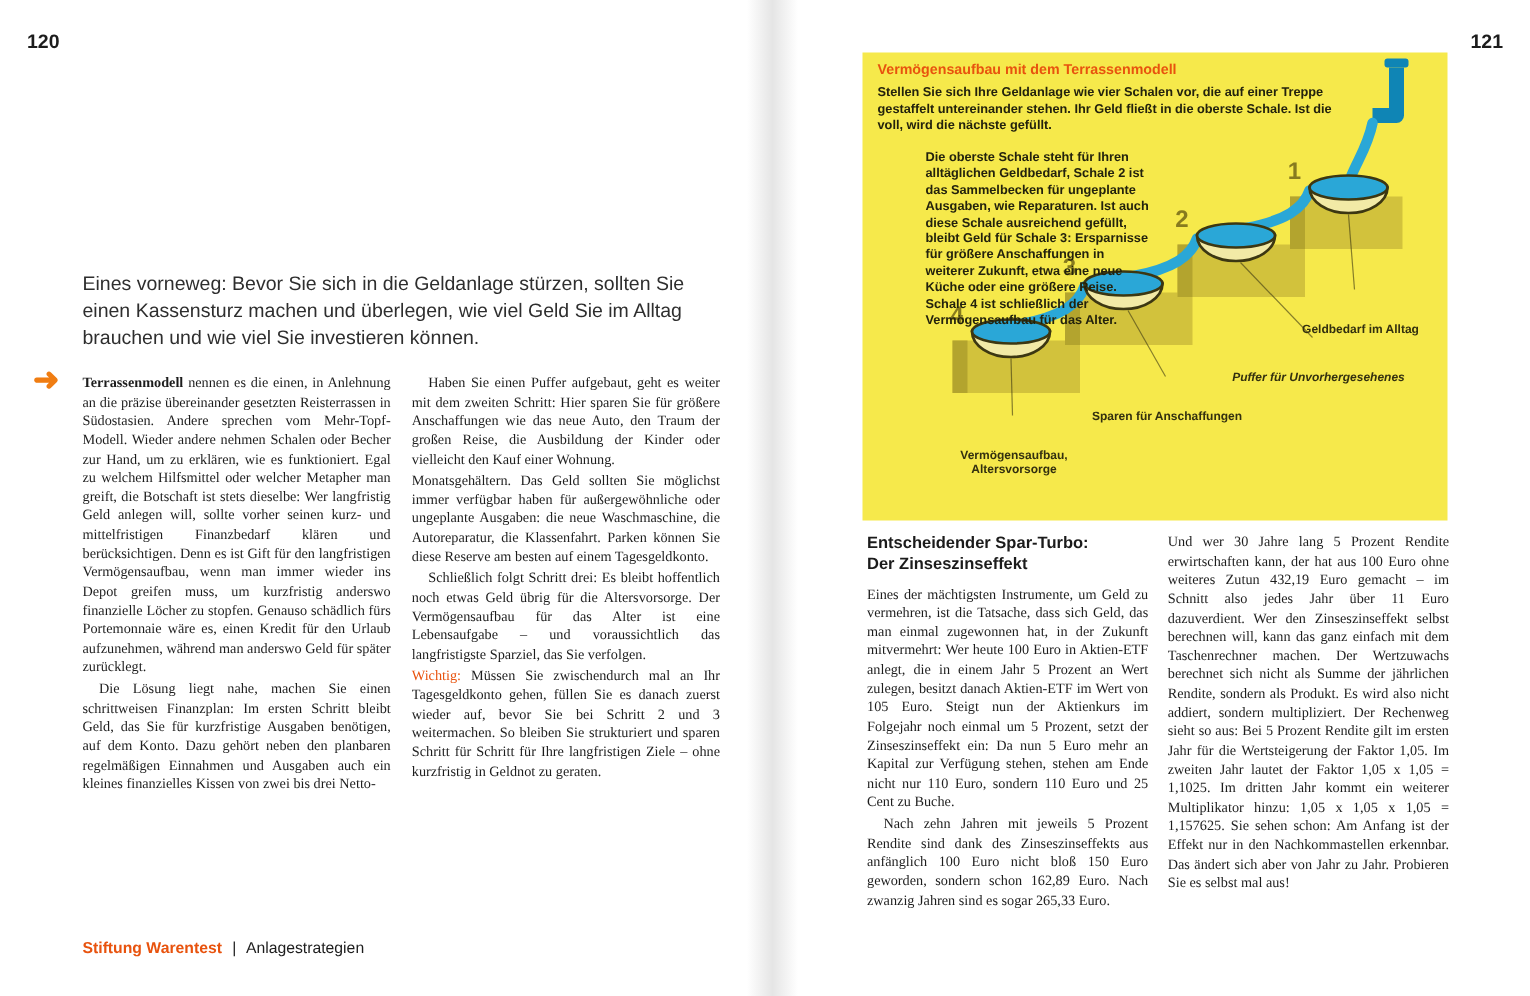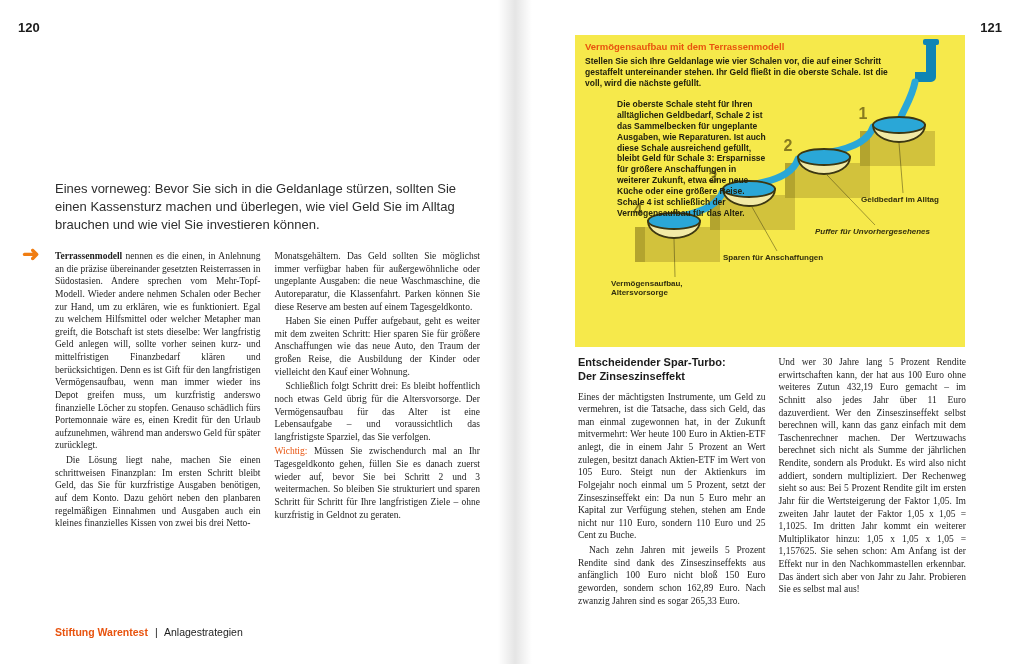--- a/index.html
+++ b/index.html
@@ -38,21 +38,21 @@
   
   .infobox { position:absolute; left:575px; top:35px; width:390px; height:312px; background:#f6e94b; }
   .box-title { position:absolute; left:10px; top:6px; width:370px; z-index:3;
                font:700 9.5px/1.2 "Liberation Sans", sans-serif; color:#e8530e; }
   .box-intro { position:absolute; left:10px; top:21px; width:305px; z-index:3;
                font:700 8.5px/1.28 "Liberation Sans", sans-serif; color:#23220d; }
   .box-body  { position:absolute; left:10px; top:64px; width:152px; z-index:3;
                font:700 8.5px/1.28 "Liberation Sans", sans-serif; color:#23220d;margin-left:32px; }
   .diagram { position:absolute; left:0; top:0; width:390px; height:312px; z-index:1; }
   .dlabel { position:absolute; z-index:3; font:700 8px/1.18 "Liberation Sans", sans-serif;
-            color:#33300f; text-align:left; }
+            color:#33300f; text-align:center;margin-top:20px; }
   .dlabel.l1 { left:286px; top:160px; width:92px;  }
   .dlabel.l2 { left:240px; top:192px; width:128px;font-style:italic; }
   .dlabel.l3 { left:148px; top:218px; width:110px; }
   .dlabel.l4 { left:36px;  top:244px; width:130px; }
 
   
   .sec2 { position:absolute; left:578px; top:356px; width:388px; display:flex; gap:13px; }
   .sec2-head { font:700 11px/1.25 "Liberation Sans", sans-serif; color:#1b1b1b; margin-bottom:7px; }
 </style>
 </head>
@@ -69,36 +69,36 @@
   <p class="standfirst">Eines vorneweg: Bevor Sie sich in die Geldanlage stürzen, sollten Sie einen Kassensturz machen und überlegen, wie viel Geld Sie im Alltag brauchen und wie viel Sie investieren können.</p>
 
   <div class="tip-arrow">➜</div>
 
   <div class="cols left-cols">
     <div class="col">
       <p class="bodytxt"><span class="lead">Terrassenmodell</span><span> nennen es die einen, in Anlehnung an die präzise übereinander gesetzten Reisterrassen in Südostasien. Andere sprechen vom Mehr-Topf-Modell. Wieder andere nehmen Schalen oder Becher zur Hand, um zu erklären, wie es funktioniert. Egal zu welchem Hilfsmittel oder welcher Metapher man greift, die Botschaft ist stets dieselbe: Wer langfristig Geld anlegen will, sollte vorher seinen kurz- und mittelfristigen Finanzbedarf klären und berücksichtigen. Denn es ist Gift für den langfristigen Vermögensaufbau, wenn man immer wieder ins Depot greifen muss, um kurzfristig anderswo finanzielle Löcher zu stopfen. Genauso schädlich fürs Portemonnaie wäre es, einen Kredit für den Urlaub aufzunehmen, während man anderswo Geld für später zurücklegt.</span></p>
       <p class="bodytxt indent">Die Lösung liegt nahe, machen Sie einen schrittweisen Finanzplan: Im ersten Schritt bleibt Geld, das Sie für kurzfristige Ausgaben benötigen, auf dem Konto. Dazu gehört neben den planbaren regelmäßigen Einnahmen und Ausgaben auch ein kleines finanzielles Kissen von zwei bis drei Netto-</p>
     </div>
     <div class="col">
+      <p class="bodytxt indent">Haben Sie einen Puffer aufgebaut, geht es weiter mit dem zweiten Schritt: Hier sparen Sie für größere Anschaffungen wie das neue Auto, den Traum der großen Reise, die Ausbildung der Kinder oder vielleicht den Kauf einer Wohnung.</p>
       <p class="bodytxt">Monatsgehältern. Das Geld sollten Sie möglichst immer verfügbar haben für außergewöhnliche oder ungeplante Ausgaben: die neue Waschmaschine, die Autoreparatur, die Klassenfahrt. Parken können Sie diese Reserve am besten auf einem Tagesgeldkonto.</p>
-      <p class="bodytxt indent">Haben Sie einen Puffer aufgebaut, geht es weiter mit dem zweiten Schritt: Hier sparen Sie für größere Anschaffungen wie das neue Auto, den Traum der großen Reise, die Ausbildung der Kinder oder vielleicht den Kauf einer Wohnung.</p>
       <p class="bodytxt indent">Schließlich folgt Schritt drei: Es bleibt hoffentlich noch etwas Geld übrig für die Altersvorsorge. Der Vermögensaufbau für das Alter ist eine Lebensaufgabe – und voraussichtlich das langfristigste Sparziel, das Sie verfolgen.</p>
       <p class="bodytxt"><span class="wichtig">Wichtig:</span><span> Müssen Sie zwischendurch mal an Ihr Tagesgeldkonto gehen, füllen Sie es danach zuerst wieder auf, bevor Sie bei Schritt 2 und 3 weitermachen. So bleiben Sie strukturiert und sparen Schritt für Schritt für Ihre langfristigen Ziele – ohne kurzfristig in Geldnot zu geraten.</span></p>
     </div>
   </div>
 
   <div class="footer">
     <span class="brand">Stiftung Warentest</span>
     <span class="sep">|</span>
     <span class="section">Anlagestrategien</span>
   </div>
 
   <div class="infobox">
     <h2 class="box-title">Vermögensaufbau mit dem Terrassenmodell</h2>
-    <p class="box-intro">Stellen Sie sich Ihre Geldanlage wie vier Schalen vor, die auf einer Schritt gestaffelt untereinander stehen. Ihr Geld fließt in die oberste Schale. Ist die voll, wird die nächste gefüllt.</p>
+    <p class="box-intro">Stellen Sie sich Ihre Geldanlage wie vier Schalen vor, die auf einer Treppe gestaffelt untereinander stehen. Ihr Geld fließt in die oberste Schale. Ist die voll, wird die nächste gefüllt.</p>
     <p class="box-body">Die oberste Schale steht für Ihren alltäglichen Geldbedarf, Schale 2 ist das Sammelbecken für ungeplante Ausgaben, wie Reparaturen. Ist auch diese Schale ausreichend gefüllt, bleibt Geld für Schale 3: Ersparnisse für größere Anschaffungen in weiterer Zukunft, etwa eine neue Küche oder eine größere Reise. Schale 4 ist schließlich der Vermögensaufbau für das Alter.</p>
 
     <svg class="diagram" viewBox="0 0 390 312" aria-hidden="true">
 
       <path d="M60 192 L135 192 L135 160 L210 160 L210 128 L285 128 L285 96 L360 96
                L360 131 L295 131 L295 163 L220 163 L220 195 L145 195 L145 227 L60 227 Z" fill="#d2c23c"></path>
       <g fill="#b3a42e">
         <rect x="60" y="192" width="10" height="35"></rect>
         <rect x="135" y="160" width="10" height="35"></rect>
         <rect x="210" y="128" width="10" height="35"></rect>

